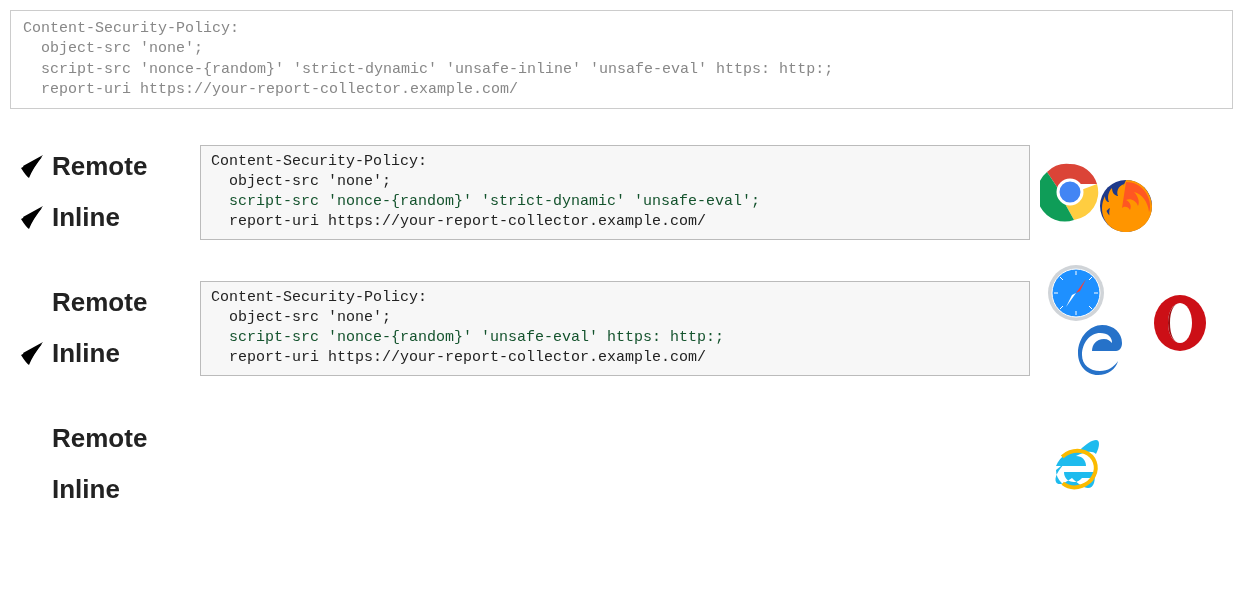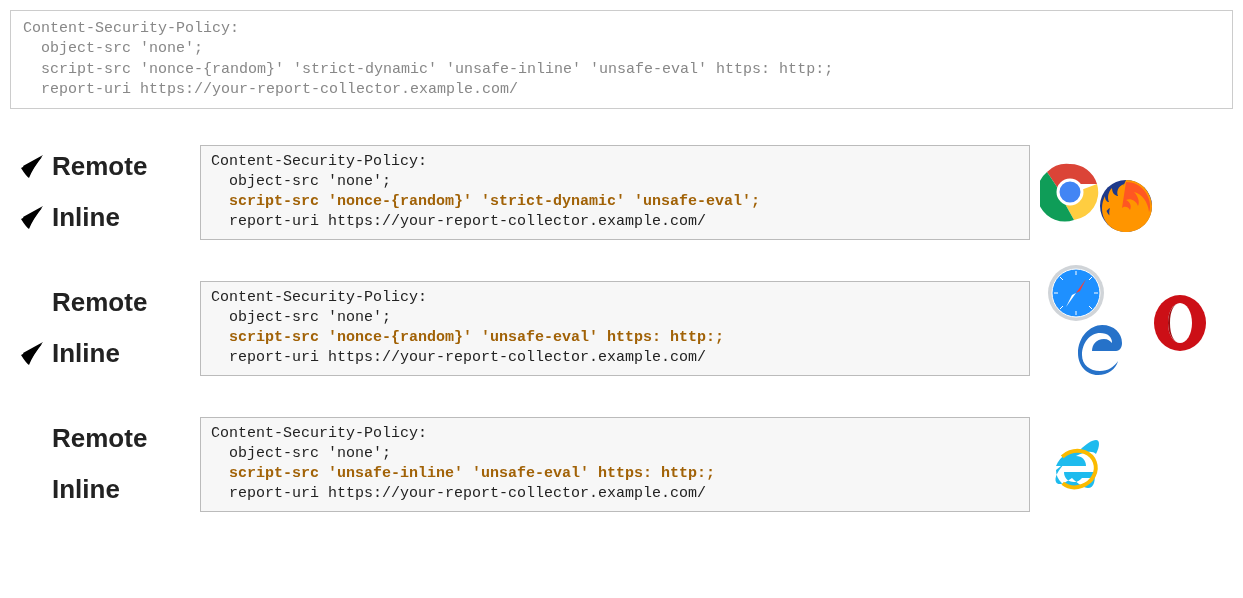--- a/index.html
+++ b/index.html
@@ -50,21 +50,21 @@
     color: #222;
   }
   .code-box {
     border: 1px solid #bbb;
     background: #f7f7f7;
     padding: 6px 10px;
     color: #222;
     flex: 0 0 auto;
     width: 830px;
   }
-  .code-box .hl { color: #a16207; font-weight: bold; }
+  .code-box .hl { color: #14532d; }
   .icons {
     position: absolute;
     left: 1030px;
     display: flex;
     align-items: center;
   }
   .icon {
     width: 60px;
     height: 60px;
   }
@@ -218,22 +218,18 @@
         </svg>
       <span class="label-text">Remote</span>
     </div>
     <div class="label-line">
       <svg class="mark cross" viewBox="0 0 30 30">
           <use href="#sym-cross"></use>
         </svg>
       <span class="label-text">Inline</span>
     </div>
   </div>
-  <div class="code-box mono"><span>Content-Security-Policy:</span>
-<span>  object-src 'none';</span>
-<span class="hl">  script-src 'unsafe-inline' 'unsafe-eval' https: http:;</span>
-<span>  report-uri https://your-report-collector.example.com/</span></div>
   <div class="icons">
     <svg class="icon" viewBox="0 0 60 60">
         <use href="#sym-ie"></use>
       </svg>
   </div>
 </div>
 
 </body></html>

